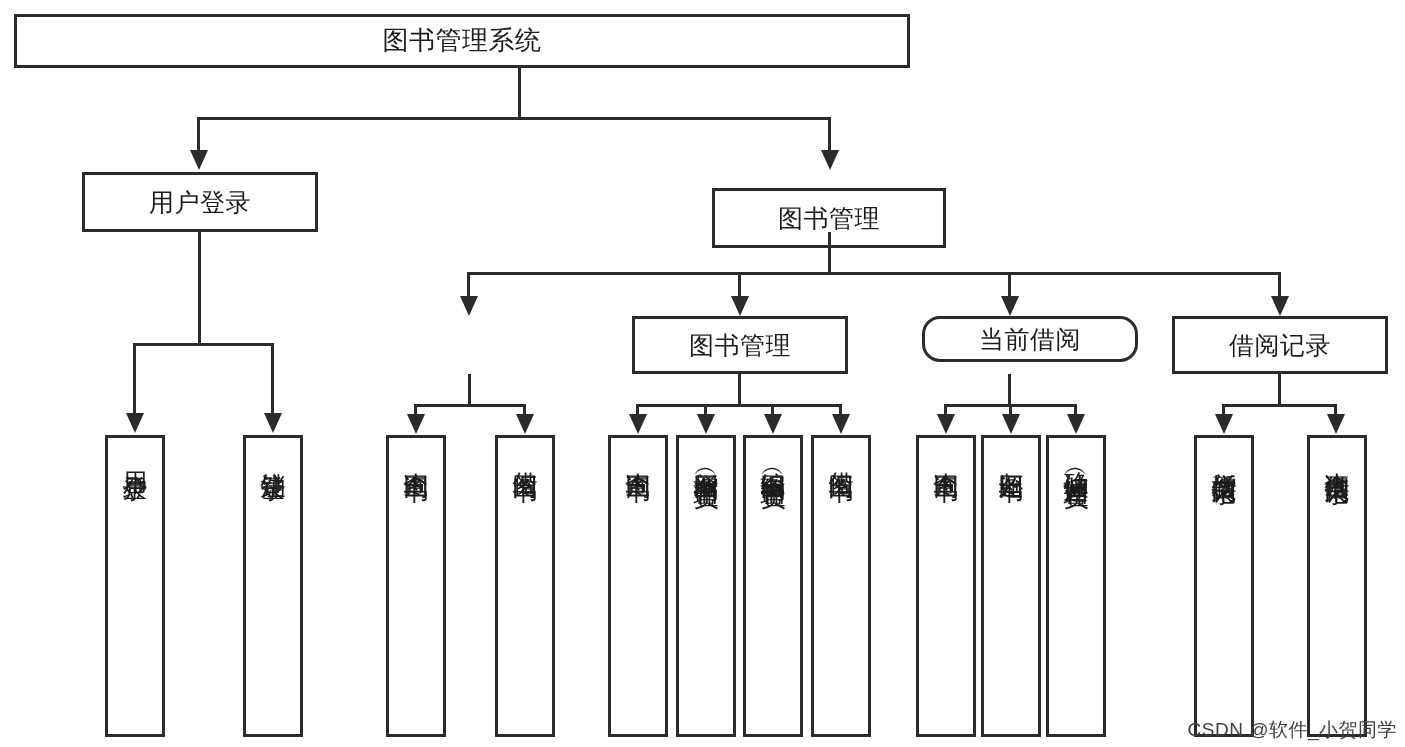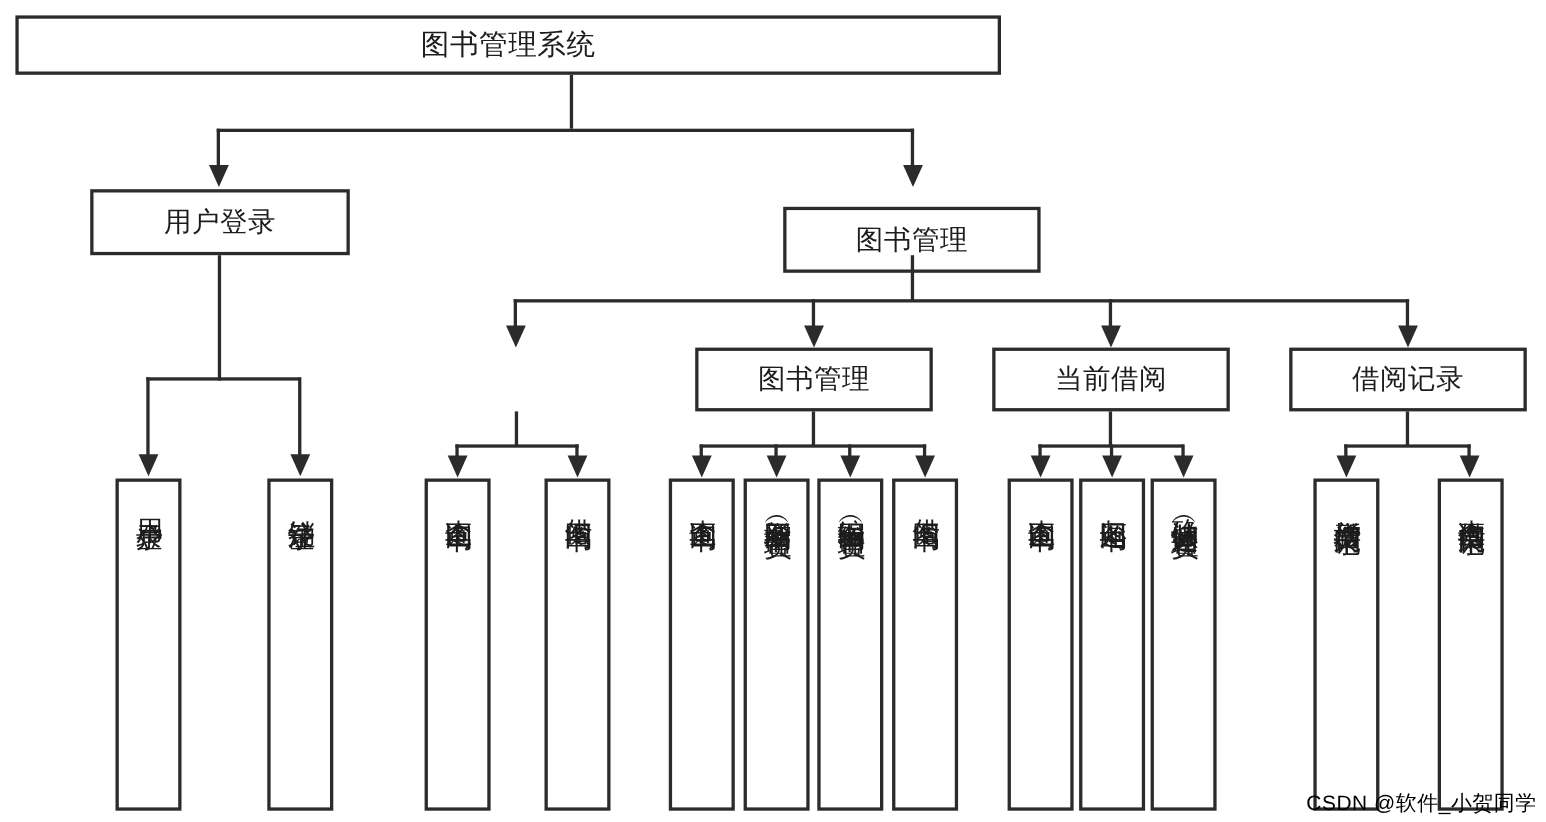--- a/index.html
+++ b/index.html
@@ -74,21 +74,21 @@
     border-left: 9px solid transparent;
     border-right: 9px solid transparent;
     border-top: 20px solid #2b2b2b;
   }
   
   #watermark {
     position: absolute;
     right: 8px;
     bottom: 4px;
     font-size: 19px;
-    color: #000000;
+    color: #404040;
     white-space: nowrap;
     letter-spacing: 0.5px;
   }
 </style>
 </head>
 <body>
 
 <div id="canvas">
 
   <div class="node root horiz" style="left:14px; top:14px; width:896px; height:54px;">
@@ -125,21 +125,21 @@
   <div class="vline" style="left:738px; top:272px; width:3px; height:25px;"></div>
   <div class="arrow" style="left:731px; top:296px;"></div>
   <div class="vline" style="left:1008px; top:272px; width:3px; height:25px;"></div>
   <div class="arrow" style="left:1001px; top:296px;"></div>
   <div class="vline" style="left:1278px; top:272px; width:3px; height:25px;"></div>
   <div class="arrow" style="left:1271px; top:296px;"></div>
 
   <div class="node horiz" style="left:632px; top:316px; width:216px; height:58px;">
     <span class="label">图书管理</span>
   </div>
-  <div class="node horiz" style="left:902px; top:316px; width:216px; height:58px;">
+  <div class="node horiz" style="left:922px; top:316px; width:216px; height:46px;border-radius:18px;">
     <span class="label">当前借阅</span>
   </div>
   <div class="node horiz" style="left:1172px; top:316px; width:216px; height:58px;">
     <span class="label">借阅记录</span>
   </div>
 
   <div class="vline" style="left:468px; top:374px; width:3px; height:32px;"></div>
   <div class="hline" style="left:414px; top:404px; width:112px; height:3px;"></div>
   <div class="vline" style="left:414px; top:404px; width:3px; height:11px;"></div>
   <div class="arrow" style="left:407px; top:414px;"></div>

